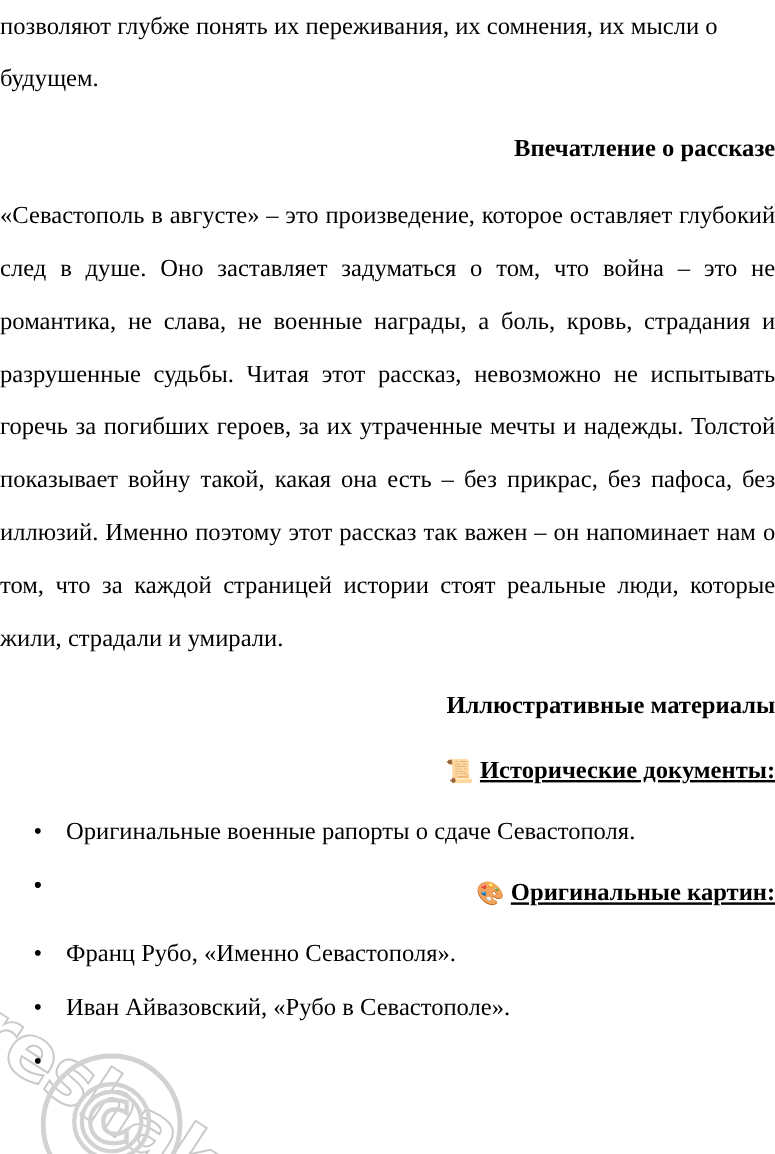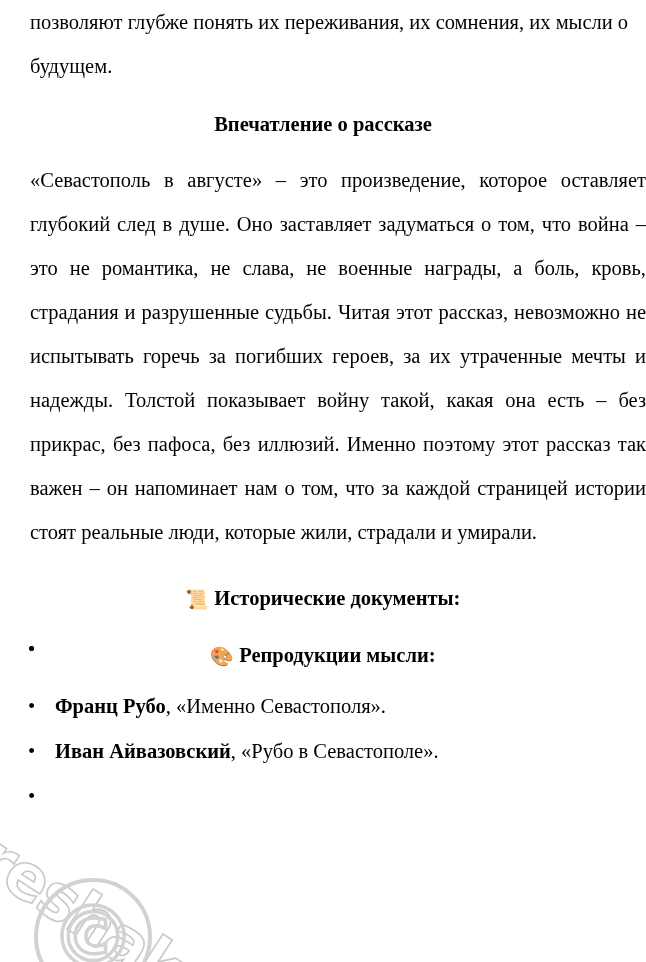--- a/index.html
+++ b/index.html
@@ -80,43 +80,43 @@
     padding: 0;
   }
 
   p.para {
     margin: 0;
     text-align: justify;
     text-justify: inter-word;
     font-size: 20.5px;
     line-height: 44px;
     letter-spacing: 0px;
-    padding-left: 30px;
   }
   p.para.last-natural {
     text-align: left;
   }
 
   h2.heading {
     margin: 0;
     font-size: 20.5px;
     font-weight: 700;
     line-height: 44px;
-    text-align: center;
+    text-align: right;
     white-space: nowrap;
     font-family: Liberation Serif, serif;
   }
 
   h3.subheading {
     margin: 0;
     font-size: 20.5px;
     font-weight: 700;
     line-height: 44px;
-    text-align: center;
+    text-align: right;
     white-space: nowrap;
+    text-decoration: underline;
   }
   .emoji {
     font-family: "DejaVu Sans", sans-serif;
     font-size: 19px;
     font-weight: 400;
     display: inline-block;
     margin-right: 5px;
     vertical-align: -1px;
   }
 
@@ -134,21 +134,21 @@
     text-align: left;
   }
   ul.bullets li .dot {
     position: absolute;
     left: 28px;
     top: 0;
     line-height: 45px;
     font-size: 20.5px;
   }
   ul.bullets li b {
-    font-weight: 700;
+    font-weight: 400;
   }
 
   .sp-6  { height: 6px; }
   .sp-10 { height: 10px; }
   .sp-12 { height: 12px; }
   .sp-14 { height: 14px; }
 </style>
 </head>
 <body>
 
@@ -168,45 +168,46 @@
     <div class="sp-14"></div>
 
     <h2 class="heading">Впечатление о рассказе</h2>
 
     <div class="sp-12"></div>
 
     <p class="para">«Севастополь в августе» – это произведение, которое оставляет глубокий след в душе. Оно заставляет задуматься о том, что война – это не романтика, не слава, не военные награды, а боль, кровь, страдания и разрушенные судьбы. Читая этот рассказ, невозможно не испытывать горечь за погибших героев, за их утраченные мечты и надежды. Толстой показывает войну такой, какая она есть – без прикрас, без пафоса, без иллюзий. Именно поэтому этот рассказ так важен – он напоминает нам о том, что за каждой страницей истории стоят реальные люди, которые жили, страдали и умирали.</p>
 
     <div class="sp-12"></div>
 
+    <h2 class="heading">Иллюстративные материалы</h2>
 
     <div class="sp-10"></div>
 
     <h3 class="subheading">
       <span class="emoji">📜</span><span>Исторические документы:</span>
     </h3>
 
     <div class="sp-6"></div>
 
     <ul class="bullets">
       <li>
+        <span class="dot">•</span><span>Оригинальные военные рапорты о сдаче Севастополя.</span>
+      </li>
+      <li>
         <span class="dot">•</span>
       </li>
       <li>
         <span class="dot">•</span>
       </li>
-      <li>
-        <span class="dot">•</span>
-      </li>
     </ul>
 
     <div class="sp-6"></div>
 
     <h3 class="subheading">
-      <span class="emoji">🎨</span><span>Репродукции мысли:</span>
+      <span class="emoji">🎨</span><span>Оригинальные картин:</span>
     </h3>
 
     <div class="sp-6"></div>
 
     <ul class="bullets">
       <li>
         <span class="dot">•</span><b>Франц Рубо</b><span>, «Именно Севастополя».</span>
       </li>
       <li>
         <span class="dot">•</span><b>Иван Айвазовский</b><span>, «Рубо в Севастополе».</span>

